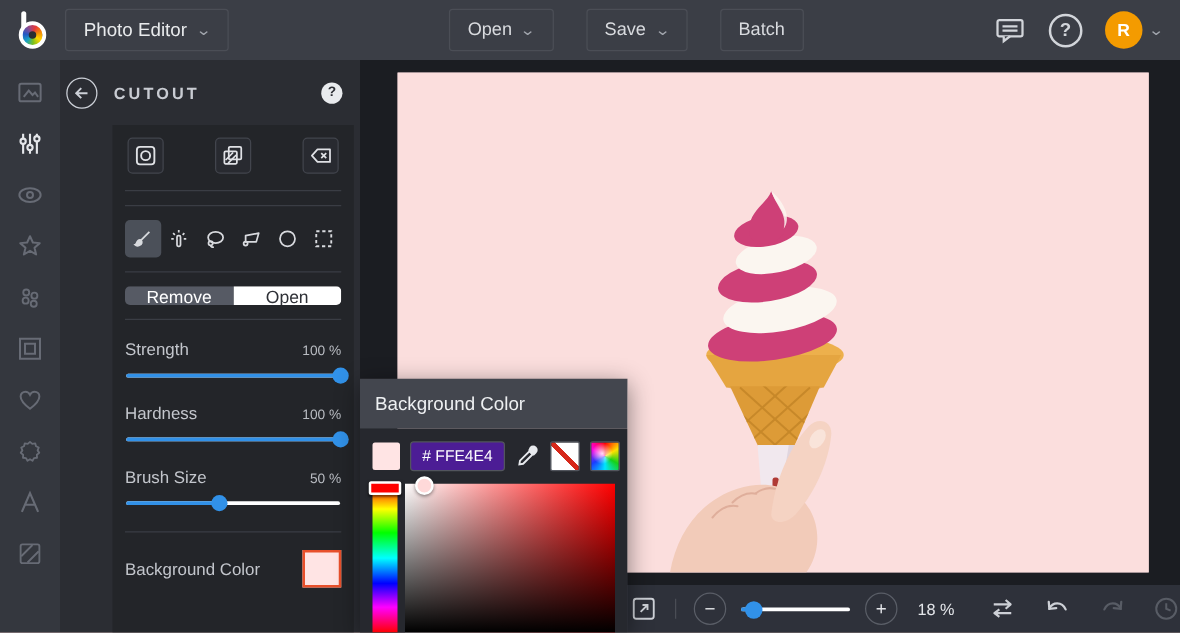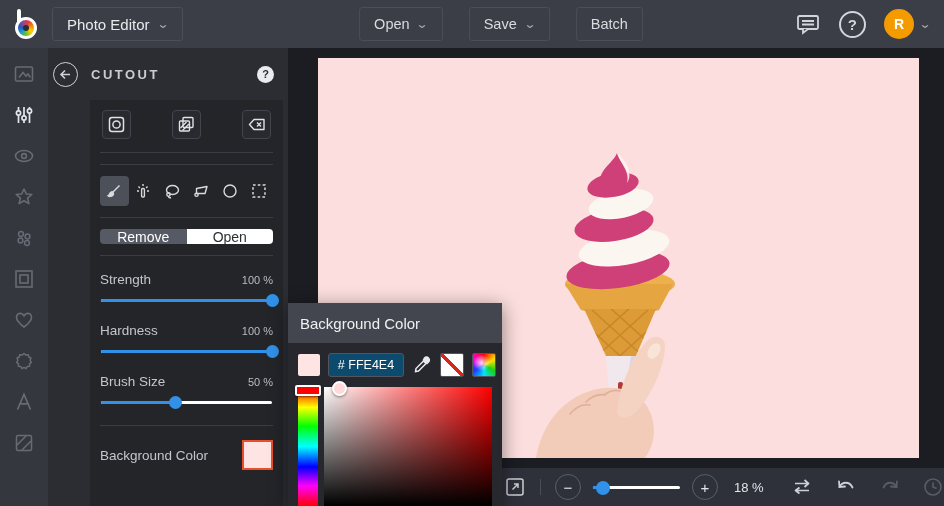--- a/index.html
+++ b/index.html
@@ -86,21 +86,21 @@
   .dim { color:#585c65 !important; }
   .tgap { margin-left:20px; }
 
   
   .popup { position:absolute; left:288px; top:255px; bottom:0; width:214px; z-index:10; display:flex; flex-direction:column;
     box-shadow:0 4px 18px rgba(0,0,0,.45); }
   .popup-header { height:40px; background:#43464e; color:#eef0f2; font-size:15px; display:flex; align-items:center; padding:0 12px; flex:none; }
   .popup-body { flex:1; background:#26282e; padding:10px 10px 0; display:flex; flex-direction:column; min-height:0; }
   .swatch-row { display:flex; align-items:center; gap:8px; margin-bottom:10px; }
   .cur-swatch { width:22px; height:22px; border-radius:2px; background:var(--swatch-pink,#FFE4E4); flex:none; cursor:pointer; }
-  .hex-box { width:76px; height:24px; background:#0c4a6e; border:1px solid #52555d; border-radius:3px; color:#fff; font-size:12.5px;
+  .hex-box { width:76px; height:24px; background:#4c1d95; border:1px solid #52555d; border-radius:3px; color:#fff; font-size:12.5px;
     font-family:inherit; text-align:center; padding:0 2px; }
   .dropper-btn { background:none; border:none; color:#e8eaee; cursor:pointer; display:flex; }
   .mini-swatch { width:24px; height:24px; border-radius:2px; border:1px solid #52555d; cursor:pointer; flex:none; }
   .sw-none { background:linear-gradient(to top right, #fff 44%, #d6281a 44%, #d6281a 56%, #fff 56%); margin-left:auto; }
   .sw-rainbow { background:radial-gradient(circle at 40% 40%, rgba(255,255,255,.85), rgba(255,255,255,0) 45%),
     conic-gradient(#ff0000,#ffe000,#17d117,#00e5ff,#1a3cff,#ff00e1,#ff0000); }
   .picker-area { flex:1; display:flex; gap:6px; min-height:0; padding-bottom:0; }
   .hue-bar { position:relative; width:20px; background:linear-gradient(to bottom,#f00 0%,#ff8000 9%,#ff0 17%,#0f0 33%,#0ff 50%,#00f 67%,#f0f 83%,#f00 100%); cursor:pointer; }
   .hue-marker { position:absolute; left:-3px; right:-3px; top:-2px; height:11px; border:2px solid #fff; border-radius:2px;
     background:var(--hue-red,#FF0000); box-shadow:0 1px 2px rgba(0,0,0,.5); }

